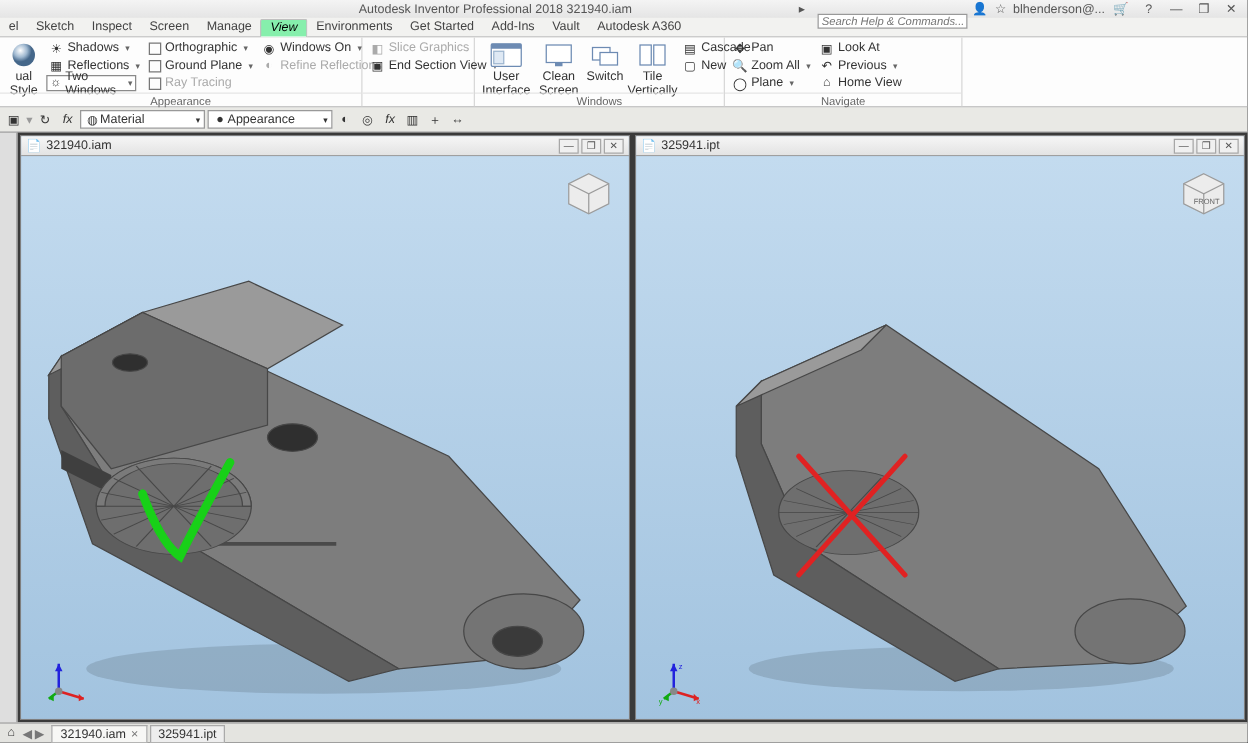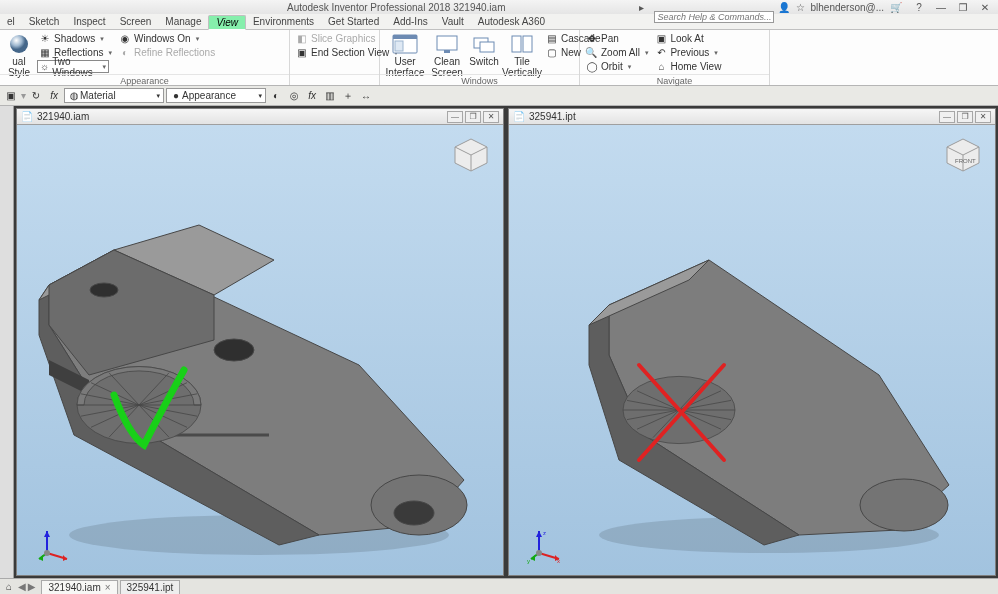--- a/index.html
+++ b/index.html
@@ -123,20 +123,34 @@
             <span>Reflections</span>
           </div>
         <div class="sel" style="width:72px">
             <span class="ico">☼</span>
             <span>Two Windows</span>
             <span class="dd">▾</span>
           </div>
       </div>
       <div class="rowcol">
         <div class="rbtn-small dd-arrow">
+            <span class="check"></span>
+            <span>Orthographic</span>
+          </div>
+        <div class="rbtn-small dd-arrow">
+            <span class="check"></span>
+            <span>Ground Plane</span>
+          </div>
+        <div class="rbtn-small disabled">
+            <span class="check"></span>
+            <span>Ray Tracing</span>
+          </div>
+      </div>
+      <div class="rowcol">
+        <div class="rbtn-small dd-arrow">
             <span class="ico">◉</span>
             <span>Windows On</span>
           </div>
         <div class="rbtn-small disabled">
             <span class="ico">◐</span>
             <span>Refine Reflections</span>
           </div>
       </div>
     </div>
     <div class="panel-title">Appearance</div>
@@ -219,21 +233,21 @@
         <div class="rbtn-small">
             <span class="ico">✥</span>
             <span>Pan</span>
           </div>
         <div class="rbtn-small dd-arrow">
             <span class="ico">🔍</span>
             <span>Zoom All</span>
           </div>
         <div class="rbtn-small dd-arrow">
             <span class="ico">◯</span>
-            <span>Orbit</span>
+            <span>Plane</span>
           </div>
       </div>
       <div class="rowcol">
         <div class="rbtn-small">
             <span class="ico">▣</span>
             <span>Look At</span>
           </div>
         <div class="rbtn-small dd-arrow">
             <span class="ico">↶</span>
             <span>Previous</span>

